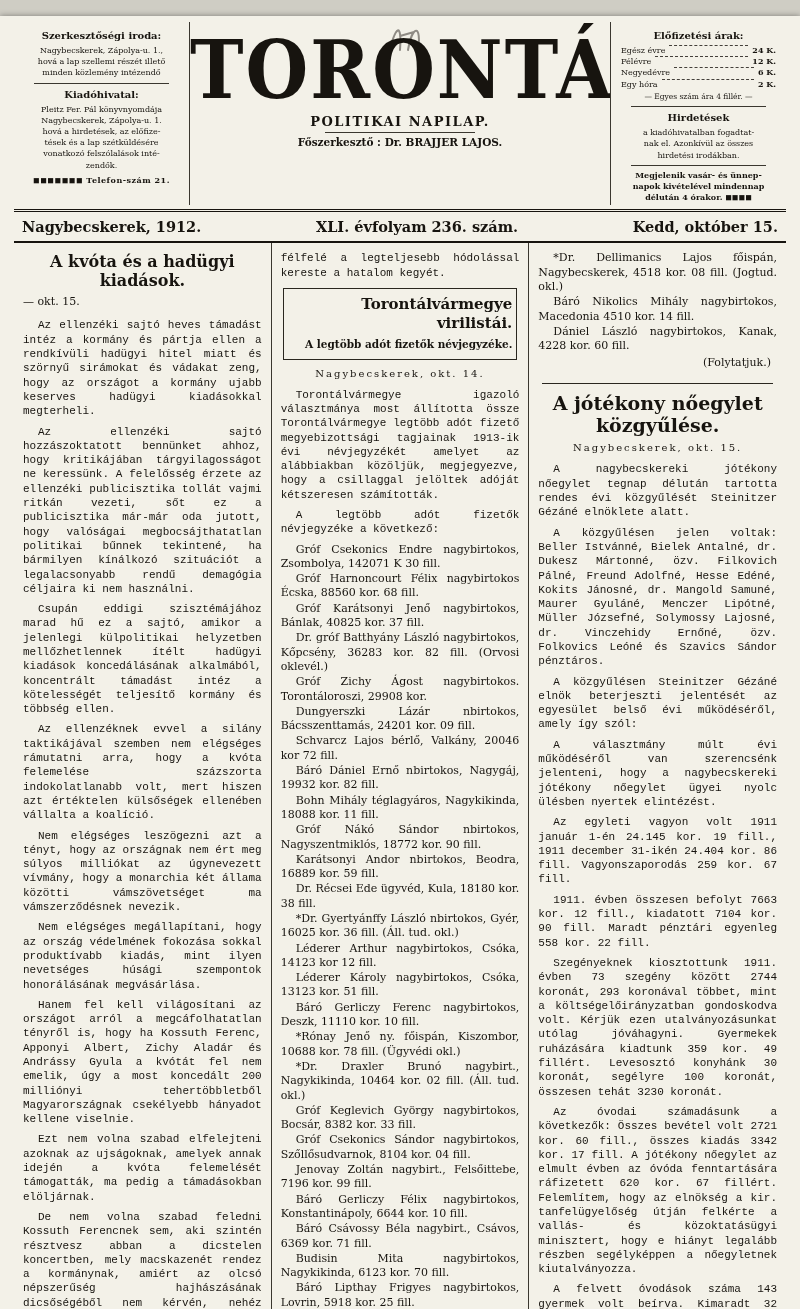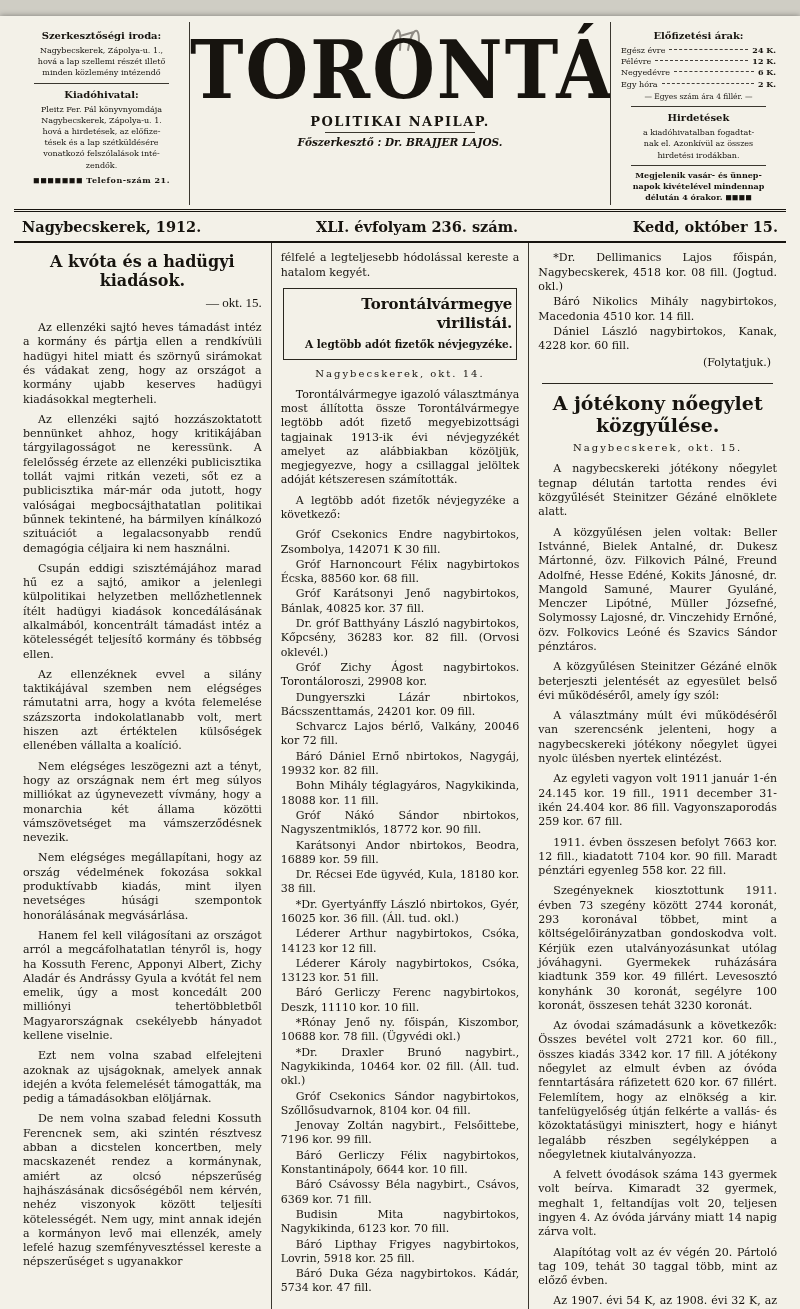--- a/index.html
+++ b/index.html
@@ -19,52 +19,52 @@
     width: 176px; font-size: 8px; line-height: 1.4; text-align: center;
     padding: 6px 6px 2px; flex: none;
   }
   .info-box.left  { border-right: 1px solid #3a372f; }
   .info-box.right { border-left: 1px solid #3a372f; }
   .ib-heading { font-weight: bold; font-size: 10px; margin: 1px 0 2px; }
   .ib-rule { border: 0; border-top: 1px solid #3a372f; margin: 4px 14px; }
   .ib-line { white-space: nowrap; }
   .ib-bold .ib-line { font-weight: bold; }
   .phone-line { font-weight: bold; margin-top: 4px; letter-spacing: .5px; }
-  .price-row { display: flex; align-items: center; padding: 0 4px; }
+  .price-row { display: flex; align-items: flex-start; padding: 0 4px; }
   .price-fill { flex: 1; border-bottom: 1px dashed #44403a; margin: 0 4px 2px; }
   .price-val { font-weight: bold; }
   .single-copy { font-size: 7.5px; margin-top: 2px; }
 
   .masthead-center { flex: 1; text-align: center; padding-top: 10px; overflow: hidden; }
   .mast-title {
     font-family: "DejaVu Serif", serif; font-weight: bold;
     font-size: 72px; line-height: .95; letter-spacing: 2px;
     transform: scaleY(1.12); transform-origin: top center; white-space: nowrap;
   }
   .mast-sub { font-weight: bold; font-size: 13px; letter-spacing: 1.5px; margin-top: 14px; }
   .mast-rule { border: 0; border-top: 1px solid #3a372f; width: 150px; margin: 3px auto; }
-  .mast-editor { font-weight: bold; font-size: 10.5px; font-style: italic; }
+  .mast-editor { font-weight: bold; font-size: 10.5px; }
 
   
   .dateline-row {
     display: flex; justify-content: space-between; align-items: center;
     border-top: 3px double #17140f; border-bottom: 2px solid #17140f;
     padding: 6px 8px; font-weight: bold; font-size: 14.5px; margin-top: 4px; gap: 29px;
   }
 
   
   .columns { display: flex; flex: 1; overflow: hidden; }
   .col {
     flex: 1; padding: 8px 9px 0; font-size: 11px; line-height: 1.3;
     text-align: justify; overflow: hidden;
   }
   .col.c1, .col.c2 { border-right: 1px solid #3a372f; }
   .art-title { text-align: center; font-weight: bold; font-size: 16px; line-height: 1.15; margin: 2px 4px 5px; }
-  .art-date  { text-align: right; font-size: 13px; margin-bottom: 9px; font-family: Liberation Serif, serif; }
-  .para { text-indent: 15px; margin-bottom: 6px; }
+  .art-date  { text-align: left; font-size: 11px; margin-bottom: 9px; }
+  .para { text-indent: 15px; margin-bottom: 6px; font-family: Liberation Mono, monospace; }
   .vl   { text-indent: 15px; margin-bottom: 1px; }
   .carry { text-indent: 0; margin-bottom: 8px; }
   .boxed-head { border: 1.5px solid #2a271f; text-align: right; padding: 6px 4px 7px; margin: 4px 2px 7px; }
   .bh-title { font-weight: bold; font-size: 15px; }
   .bh-sub { font-weight: bold; font-size: 10.5px; margin-top: 4px; }
   .spaced-date { text-align: center; letter-spacing: 2px; font-size: 10px; margin-bottom: 8px; }
   .folyt { text-align: right; margin: 3px 6px 12px 0; }
   .art-title2 { border-top: 1px solid #2a271f; padding-top: 9px; margin-top: 4px; font-size: 19px; }
 </style>
 </head>
@@ -204,20 +204,21 @@
           <p class="vl">Bohn Mihály téglagyáros, Nagykikinda, 18088 kor. 11 fill.</p>
           <p class="vl">Gróf Nákó Sándor nbirtokos, Nagyszentmiklós, 18772 kor. 90 fill.</p>
           <p class="vl">Karátsonyi Andor nbirtokos, Beodra, 16889 kor. 59 fill.</p>
           <p class="vl">Dr. Récsei Ede ügyvéd, Kula, 18180 kor. 38 fill.</p>
           <p class="vl">*Dr. Gyertyánffy László nbirtokos, Gyér, 16025 kor. 36 fill. (Áll. tud. okl.)</p>
           <p class="vl">Léderer Arthur nagybirtokos, Csóka, 14123 kor 12 fill.</p>
           <p class="vl">Léderer Károly nagybirtokos, Csóka, 13123 kor. 51 fill.</p>
           <p class="vl">Báró Gerliczy Ferenc nagybirtokos, Deszk, 11110 kor. 10 fill.</p>
           <p class="vl">*Rónay Jenő ny. főispán, Kiszombor, 10688 kor. 78 fill. (Ügyvédi okl.)</p>
           <p class="vl">*Dr. Draxler Brunó nagybirt., Nagykikinda, 10464 kor. 02 fill. (Áll. tud. okl.)</p>
+          <p class="vl">Gróf Keglevich György nagybirtokos, Bocsár, 8382 kor. 33 fill.</p>
           <p class="vl">Gróf Csekonics Sándor nagybirtokos, Szőllősudvarnok, 8104 kor. 04 fill.</p>
           <p class="vl">Jenovay Zoltán nagybirt., Felsőittebe, 7196 kor. 99 fill.</p>
           <p class="vl">Báró Gerliczy Félix nagybirtokos, Konstantinápoly, 6644 kor. 10 fill.</p>
           <p class="vl">Báró Csávossy Béla nagybirt., Csávos, 6369 kor. 71 fill.</p>
           <p class="vl">Budisin Mita nagybirtokos, Nagykikinda, 6123 kor. 70 fill.</p>
           <p class="vl">Báró Lipthay Frigyes nagybirtokos, Lovrin, 5918 kor. 25 fill.</p>
           <p class="vl">Báró Duka Géza nagybirtokos. Kádár, 5734 kor. 47 fill.</p>
         </div>
     </section>
 

